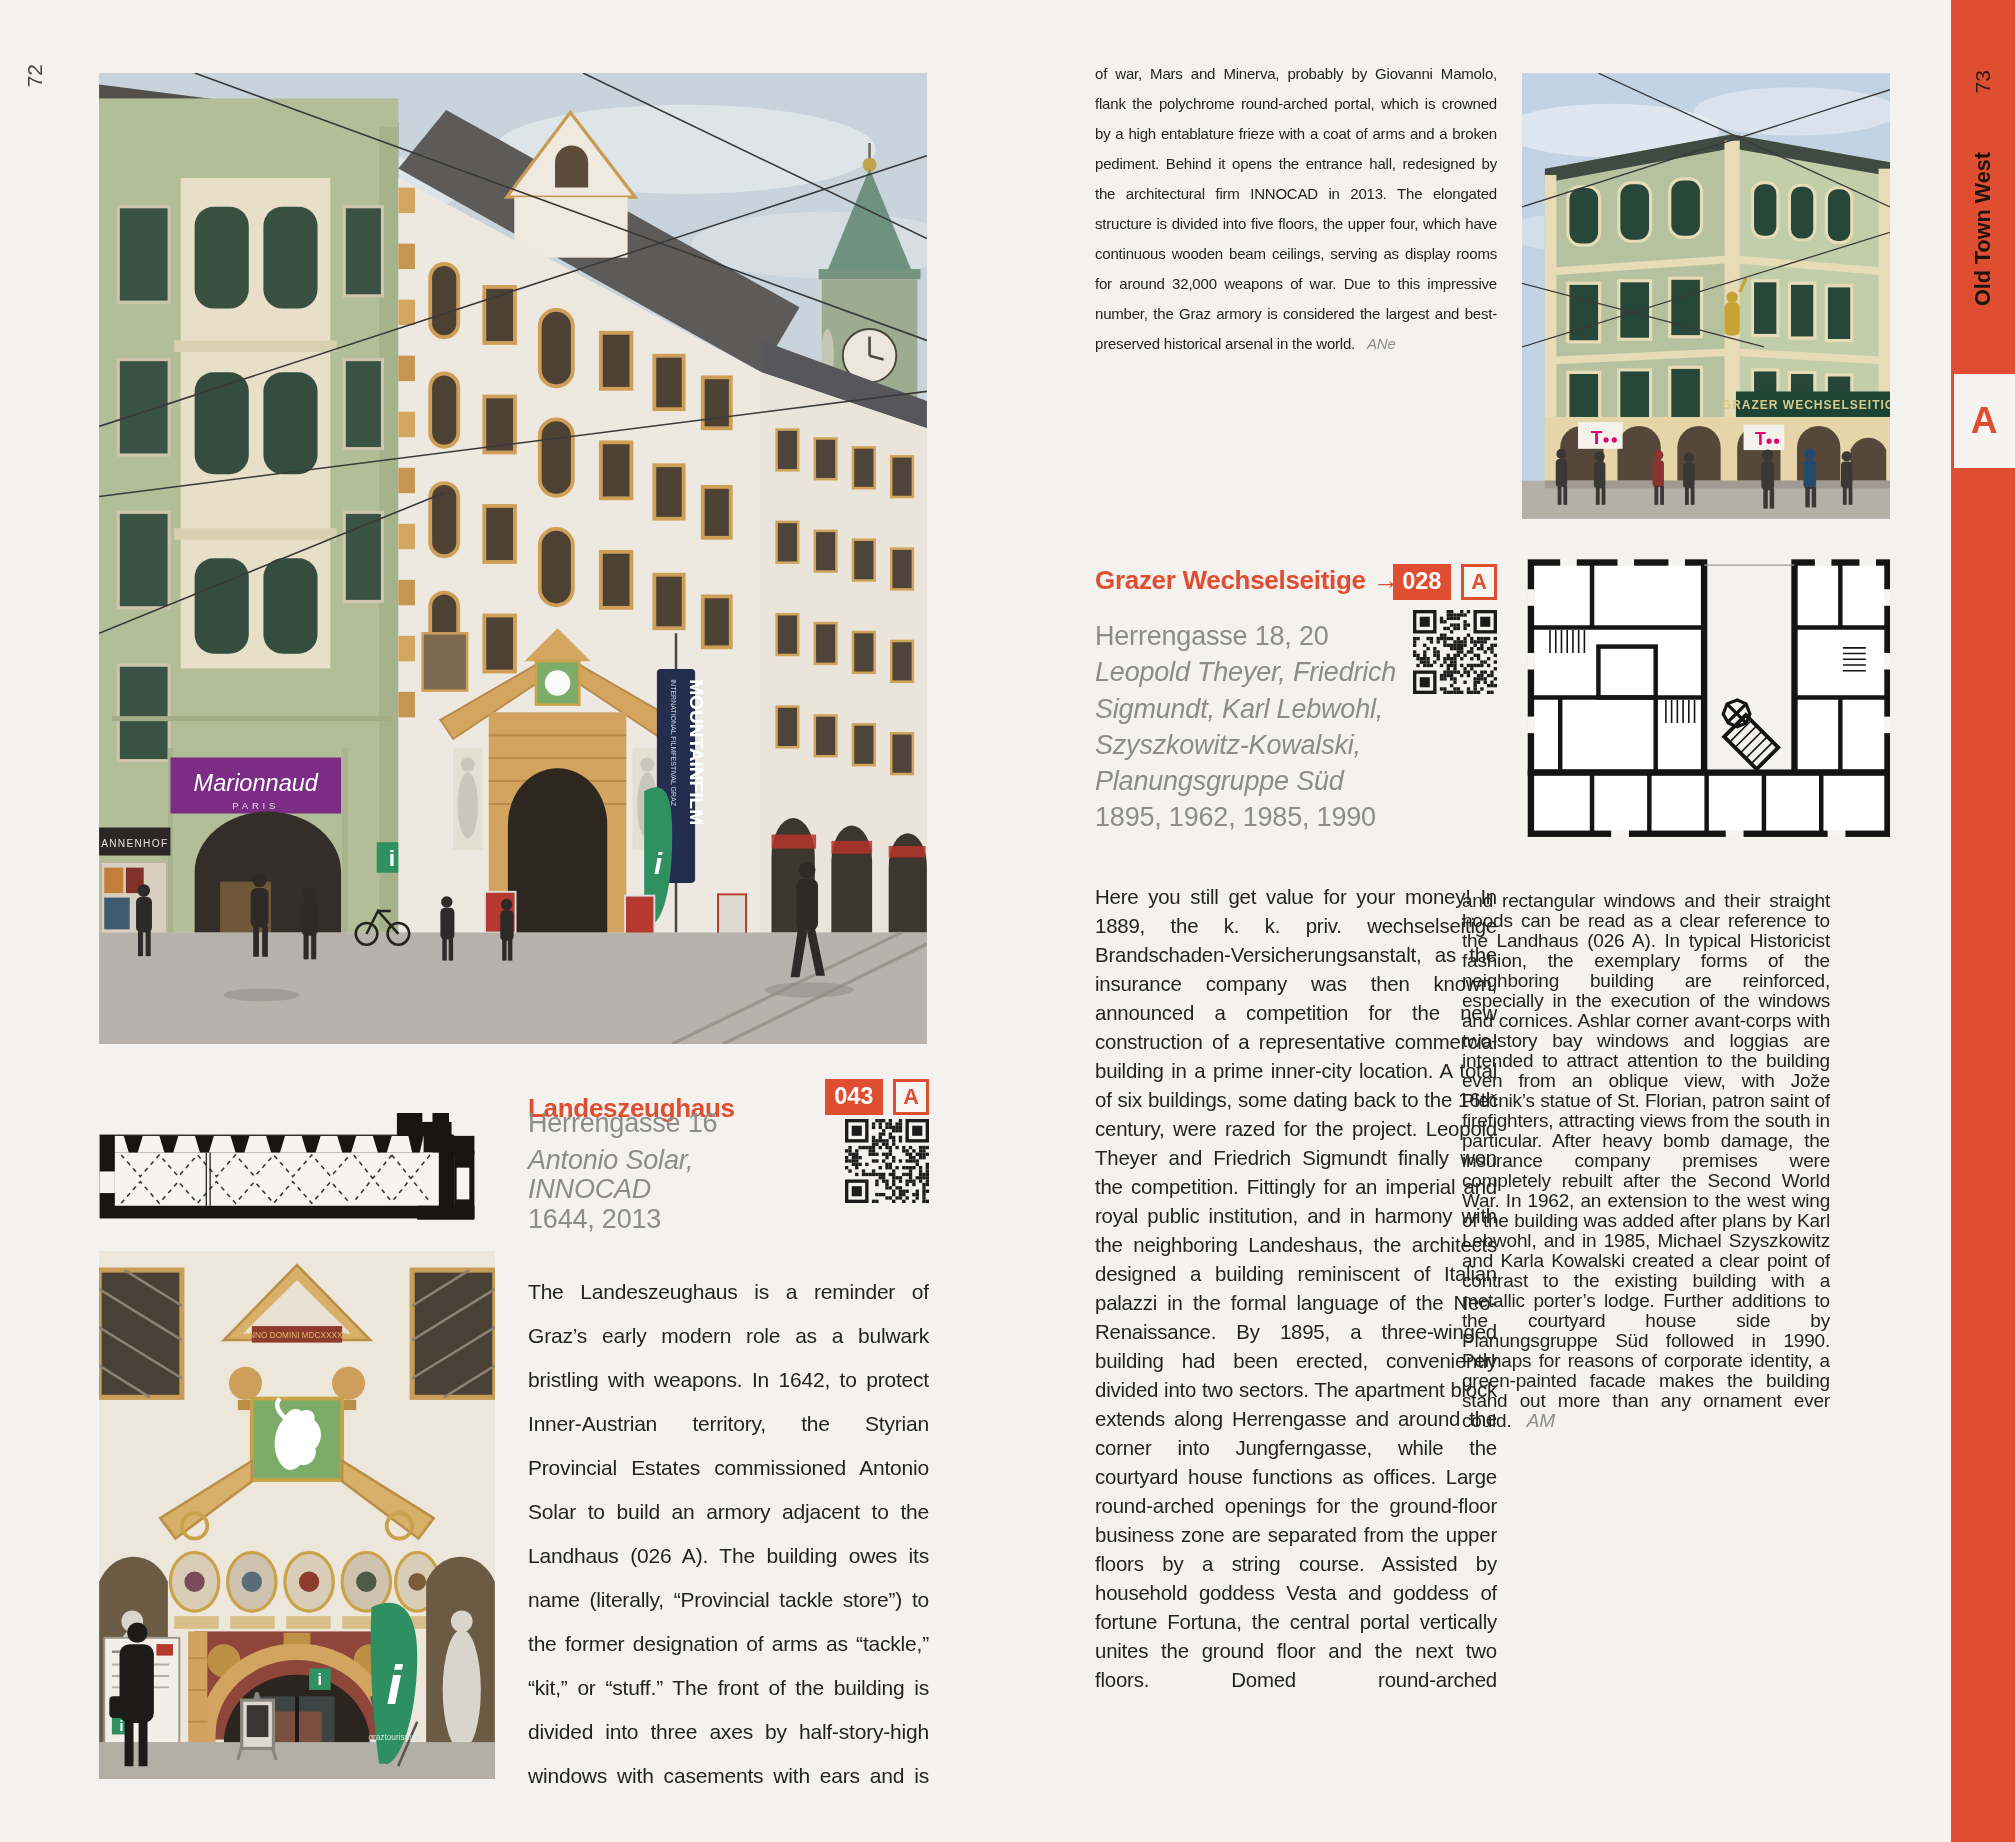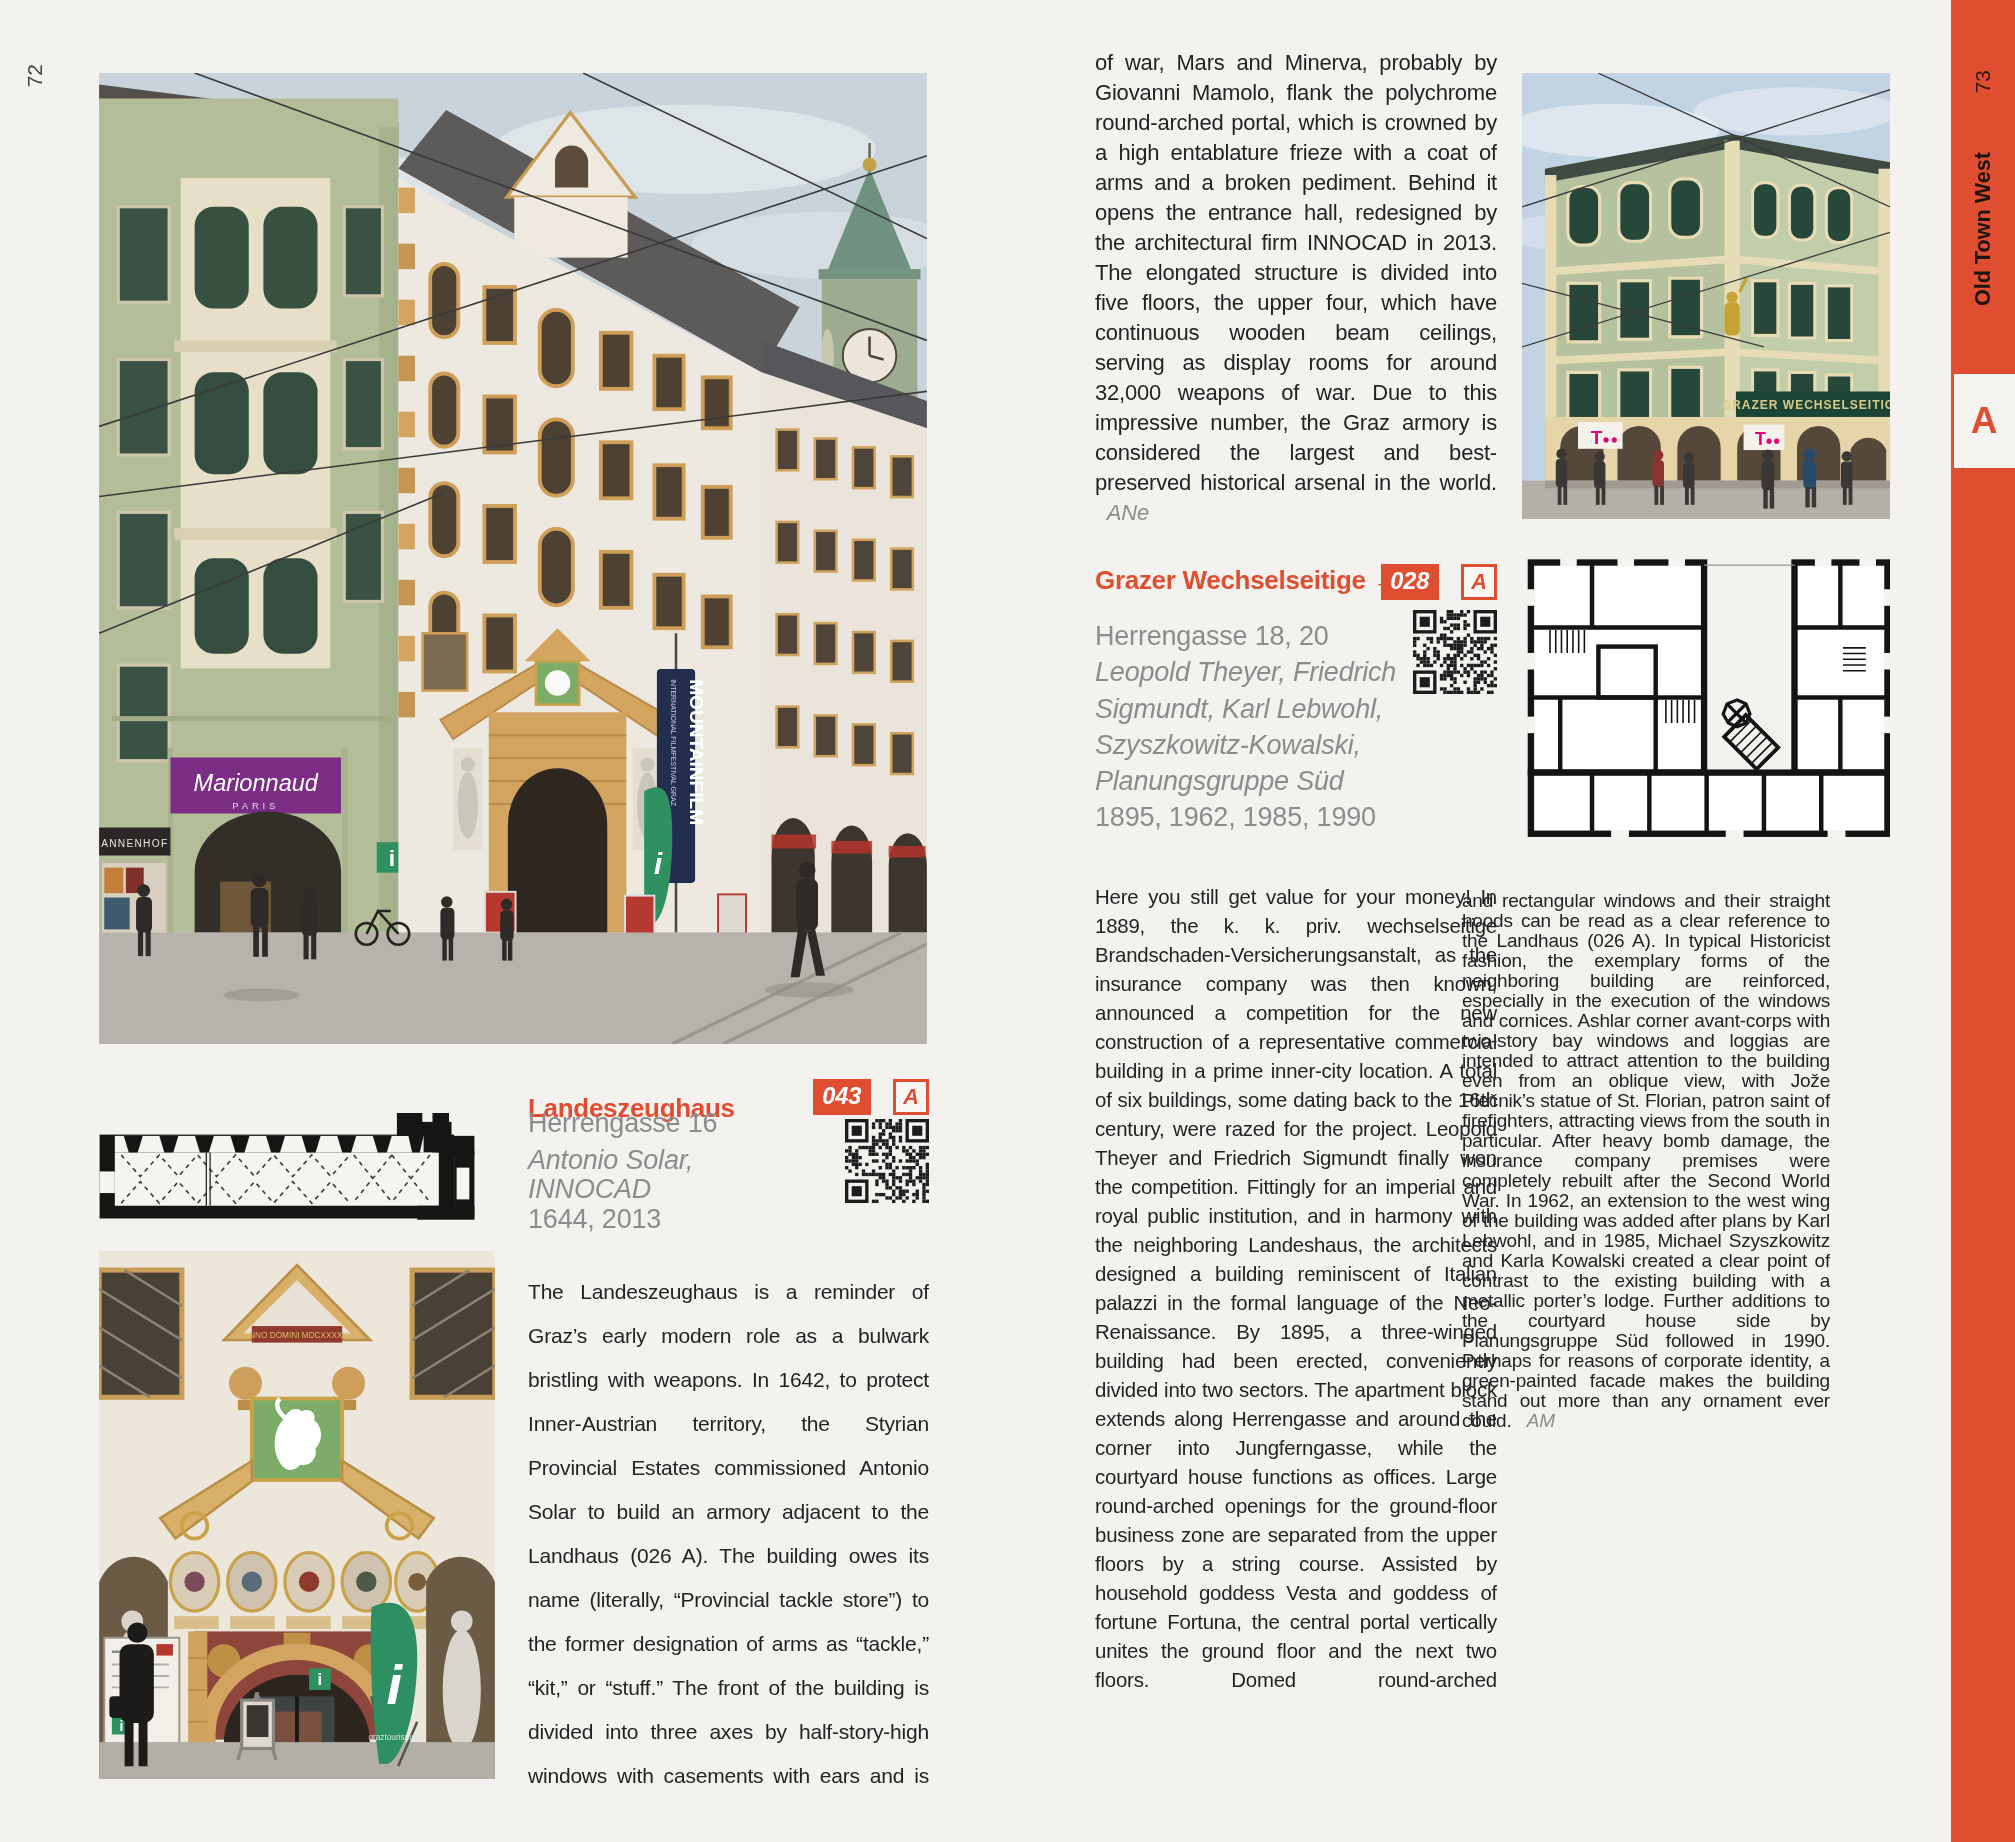--- a/index.html
+++ b/index.html
@@ -6,21 +6,21 @@
   html,body{margin:0;padding:0;background:#dcdad6;}
   .page{position:relative;width:2015px;height:1842px;background:var(--paper);
         font-family:"Liberation Sans","DejaVu Sans",sans-serif;overflow:hidden;}
   .abs{position:absolute;}
   .vert{writing-mode:vertical-rl;transform:rotate(180deg);}
   .body-text{color:var(--ink);text-align:justify;letter-spacing:-0.2px;overflow:hidden;}
   .justify-last{text-align-last:justify;margin-top:6px;}
   .entry-title{font-size:26px;font-weight:bold;color:var(--accent);letter-spacing:-0.3px;white-space:nowrap;}
   .entry-line{font-size:27px;color:var(--muted);letter-spacing:-0.2px;white-space:nowrap;}
   .italic{font-style:italic;}
-  .badges{display:flex;gap:22px;align-items:flex-start;font-style:italic;}
+  .badges{display:flex;gap:10px;align-items:flex-start;}
   .badge-num{background:var(--accent);color:#fff;font-size:23.6px;font-weight:bold;
              height:36px;padding:0 9.5px;display:flex;align-items:center;}
   .badge-zone{box-sizing:border-box;width:36px;height:36px;border:3.2px solid var(--accent);
               background:#f8f6f3;color:var(--accent);font-size:21.6px;font-weight:bold;
               display:flex;align-items:center;justify-content:center;}
   .initials{color:var(--muted);font-style:italic;}
   .qr{width:84px;height:84px;}
   .qr svg{width:100%;height:100%;display:block;}
   svg text{font-family:"Liberation Sans","DejaVu Sans",sans-serif;}
 </style>
@@ -630,21 +630,21 @@
     </g>
     <g fill="#1d1b1a">
       <circle cx="60" cy="600" r="16"></circle>
       <rect x="32" y="618" width="54" height="124" rx="16"></rect>
       <rect x="40" y="738" width="14" height="72"></rect>
         <rect x="62" y="738" width="14" height="72"></rect>
       <rect x="16" y="700" width="26" height="34" rx="6"></rect>
     </g>
   </svg>
 
-  <div class="abs body-text" style="left:1095px;top:48px;width:402px;height:484px;font-size:22px;line-height:30px">
+  <div class="abs body-text" style="left:1095px;top:59px;width:402px;height:484px;font-size:15px;line-height:30px">
     <span>of war, Mars and Minerva, probably by Giovanni Mamolo, flank the polychrome round-arched portal, which is crowned by a high entablature frieze with a coat of arms and a broken pediment. Behind it opens the entrance hall, redesigned by the architectural firm INNOCAD in 2013. The elongated structure is divided into five floors, the upper four, which have continuous wooden beam ceilings, serving as display rooms for around 32,000 weapons of war. Due to this impressive number, the Graz armory is considered the largest and best-preserved historical arsenal in the world.</span>
     <span>&nbsp;&nbsp;</span><span class="initials">ANe</span>
   </div>
 
   <div class="abs" style="left:1095px;top:565px;width:402px;height:280px">
     <div style="position:absolute;top:0;left:0;display:flex;align-items:baseline;gap:7.6px">
       <span class="entry-title">Grazer Wechselseitige</span>
       <span class="entry-title">→</span>
     </div>
     <div class="badges" style="position:absolute;top:-1.3px;right:0">

